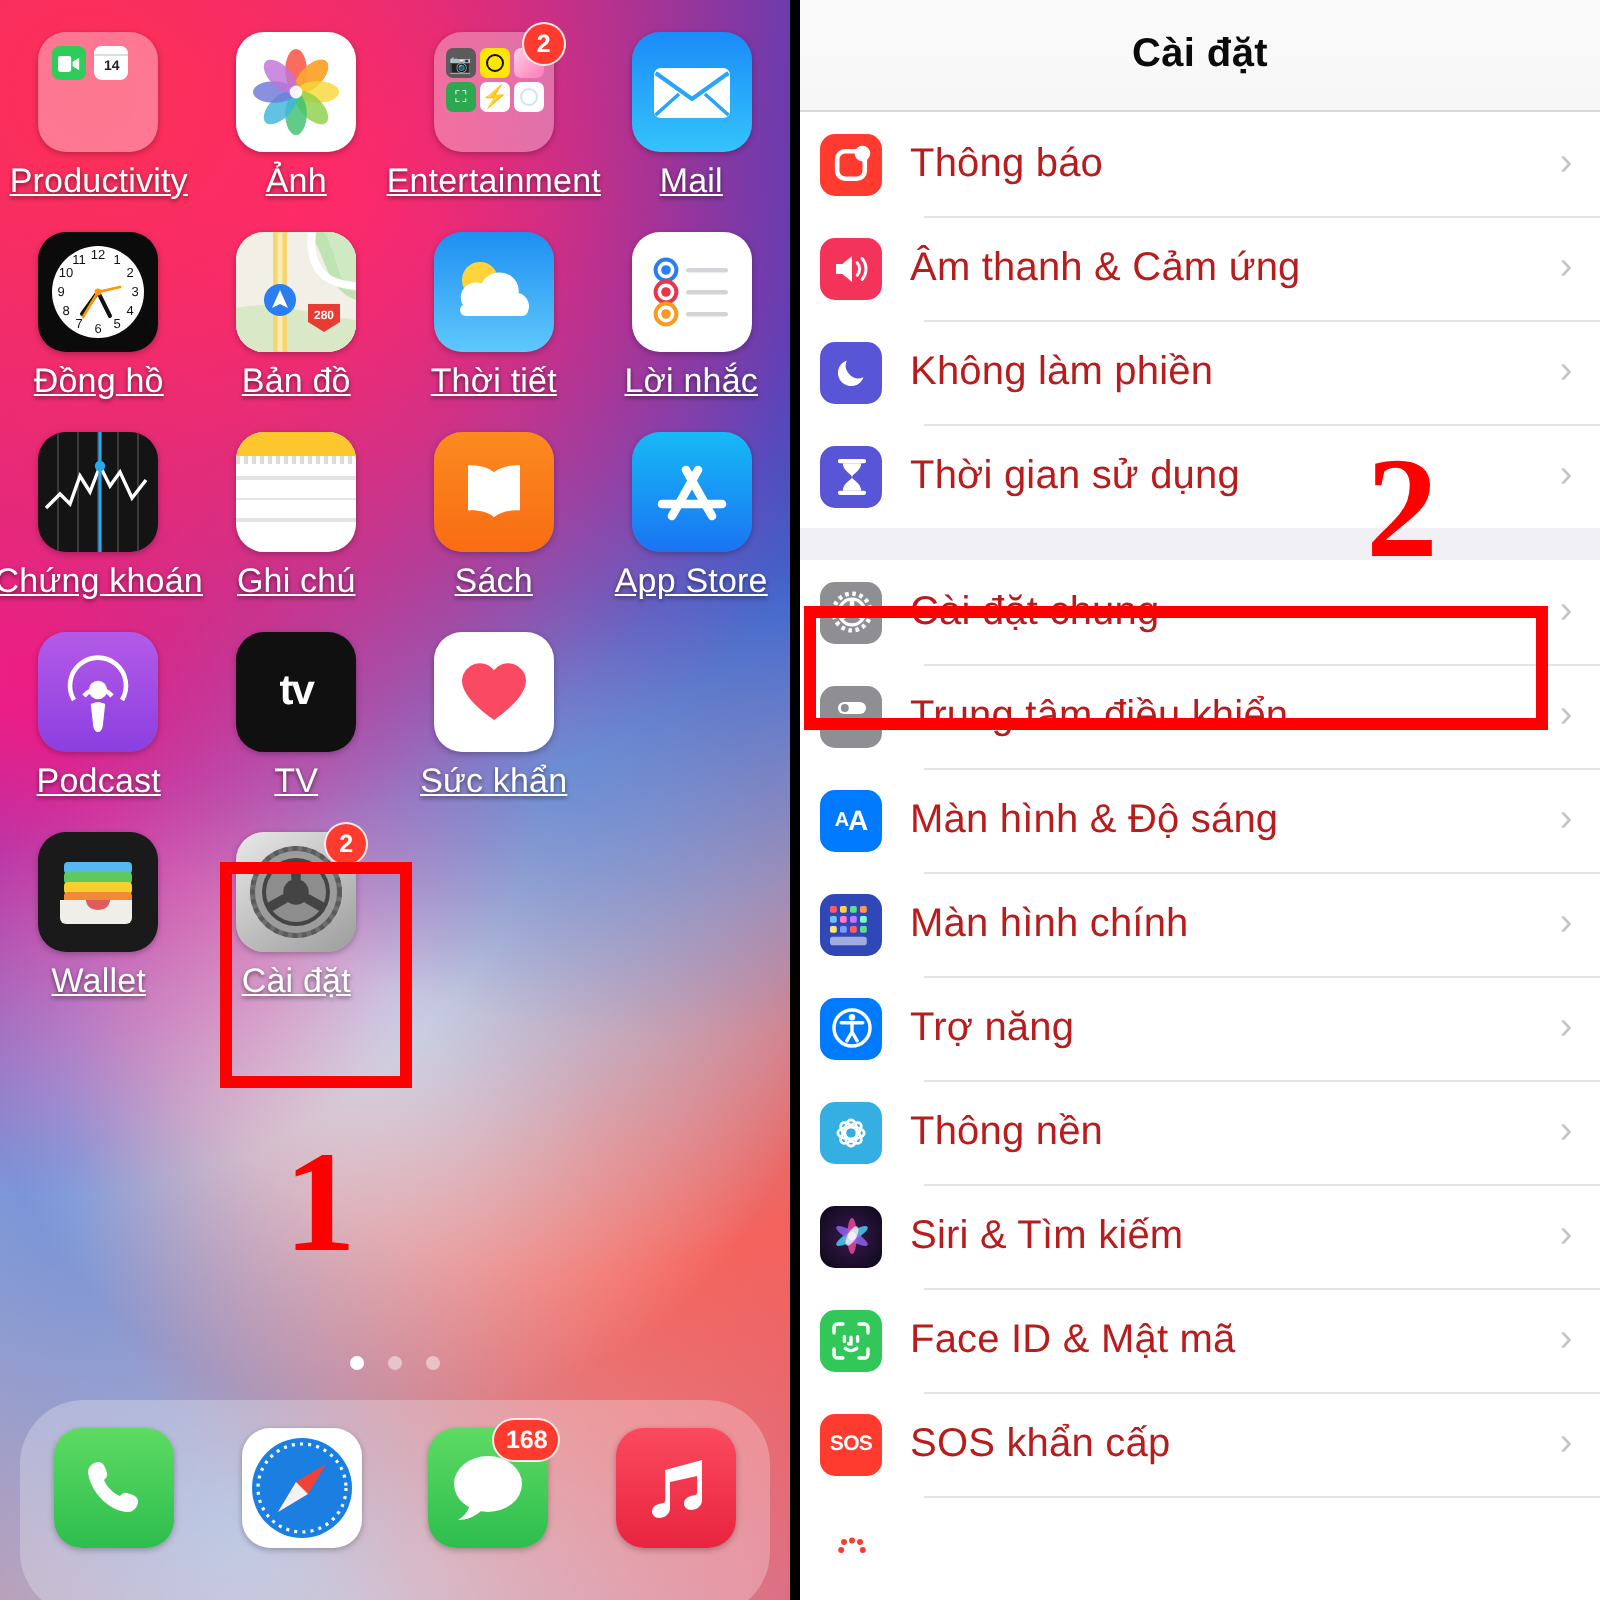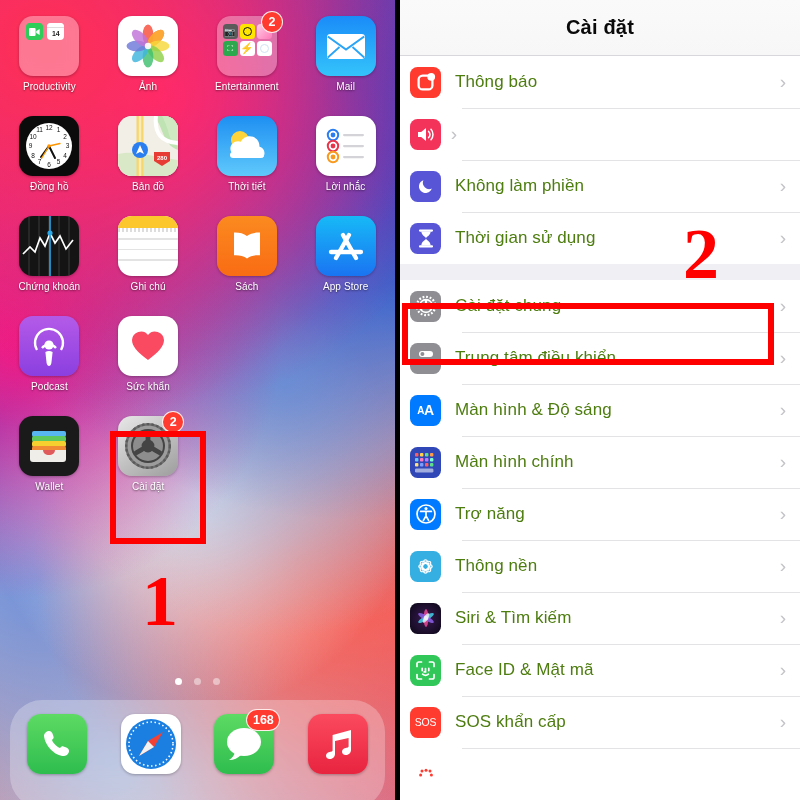--- a/index.html
+++ b/index.html
@@ -22,22 +22,22 @@
       radial-gradient(circle at 10% 72%, #6f8fd8 0%,  rgba(111,143,216,0) 40%),
       radial-gradient(circle at 30% 95%, #b9c6de 0%,  rgba(185,198,222,0) 45%),
       radial-gradient(circle at 92% 94%, #e8556a 0%,  rgba(232,85,106,0) 50%),
       linear-gradient(160deg,#ff2d6f 0%, #c12f9c 22%, #4a5ec4 45%, #c9cdd8 62%, #e96b63 80%, #d8566f 100%);
   }
   .grid { position:absolute; left:0; top:16px; width:395px; }
   .row { display:flex; height:100px; }
   .app { width:98.75px; display:flex; flex-direction:column; align-items:center; }
   .ic { width:60px; height:60px; border-radius:14px; position:relative; overflow:hidden;
         box-shadow:0 1px 3px rgba(0,0,0,.28); flex:none; }
-  .lbl { margin-top:5px; font-size:10px; color:#fff; text-shadow:0 1px 2px rgba(0,0,0,.55);
-         white-space:nowrap; letter-spacing:.1px; }
+  .lbl { margin-top:5px; font-size:17px; color:#fff; text-shadow:0 1px 2px rgba(0,0,0,.55);
+         white-space:nowrap; letter-spacing:.1px;text-decoration:underline; }
   .badge { position:absolute; width:22px; height:22px; border-radius:11px; background:#ff3b30;
            color:#fff; font-size:12.5px; font-weight:bold; display:flex; align-items:center;
            justify-content:center; top:-5px; right:-6px; border:1.5px solid rgba(255,255,255,.9);
            z-index:6; }
   .badge.wide { width:34px; border-radius:11px; }
   .appwrap { position:relative; }
 
   
   .dots { position:absolute; left:0; right:0; top:678px; display:flex; gap:12px; justify-content:center; }
   .dot { width:7px; height:7px; border-radius:50%; background:rgba(255,255,255,.45); }
@@ -64,21 +64,21 @@
   .navtitle { font-size:20px; font-weight:bold; color:#0a0a0a; letter-spacing:.2px; }
   .gap { height:16px; background:#efeff4; }
   .list { background:#fff; }
   .srow { height:52px; display:flex; align-items:center; padding-left:10px; background:#fff;
           position:relative; }
   .srow + .srow::before { content:""; position:absolute; left:62px; right:0; top:0; height:1px;
           background:#e3e3e6; }
   .sicon { width:31px; height:31px; border-radius:7.5px; flex:none; position:relative;
            display:flex; align-items:center; justify-content:center; overflow:hidden; }
   .sicon svg { display:block; }
-  .stext { margin-left:14px; font-size:17px; color:#4d7c0f; letter-spacing:.1px; flex:1; }
+  .stext { margin-left:14px; font-size:20px; color:#b91c1c; letter-spacing:.1px; flex:1; }
   .chev { width:26px; color:#c4c4c8; font-size:19px; text-align:center; margin-right:4px;
           font-family:"Liberation Sans", sans-serif; }
 
   .redbox2 { position:absolute; left:2px; top:303px; width:372px; height:62px;
              border:6px solid #ff0000; z-index:20; pointer-events:none; }
   .num2 { position:absolute; left:283px; top:218px; font-size:72px; font-weight:bold;
           color:#ff0000; font-family:"Liberation Serif", serif; z-index:20; line-height:1; }
 </style>
 </head>
 <body>
@@ -324,20 +324,29 @@
                     <path d="M23 32a9 9 0 0114 0"></path>
                   </g>
               <circle cx="30" cy="29" r="4.6" fill="#fff"></circle>
               <path d="M26.4 36c2.4-1.2 4.8-1.2 7.2 0l-1.2 11c-.3 2-1.4 3-2.4 3s-2.1-1-2.4-3z" fill="#fff"></path>
                 </svg>
           </div>
             </div>
           <div class="lbl">Podcast</div>
         </div>
 
+        <div class="app">
+          <div class="appwrap">
+              <div class="ic" style="background:#101010;display:flex;align-items:center;justify-content:center;">
+            <span style="color:#fff;font-size:21px;font-weight:bold;letter-spacing:-1px;"></span>
+            <span style="color:#fff;font-size:21px;font-weight:bold;letter-spacing:-1px;">tv</span>
+          </div>
+            </div>
+          <div class="lbl">TV</div>
+        </div>
 
         <div class="app">
           <div class="appwrap">
               <div class="ic" style="background:#fff;display:flex;align-items:center;justify-content:center;">
             <svg width="34" height="32" viewBox="0 0 34 32">
                   <path d="M17 30C6 22 1 16 1 10A9 9 0 0117 5 9 9 0 0133 10c0 6-5 12-16 20z" fill="#fa4a62"></path>
                 </svg>
           </div>
             </div>
           <div class="lbl">Sức khẩn</div>
@@ -463,20 +472,21 @@
         <div class="stext">Thông báo</div>
         <div class="chev">›</div>
       </div>
       <div class="srow">
         <div class="sicon" style="background:#f4335b;">
           <svg width="21" height="19" viewBox="0 0 21 19">
               <path d="M3 7h3.2L11 3v13L6.2 12H3z" fill="#fff"></path>
               <path d="M13.6 6.4a4.6 4.6 0 010 6.2M16 4.3a7.8 7.8 0 010 10.4" stroke="#fff" stroke-width="1.5" fill="none" stroke-linecap="round"></path>
             </svg>
         </div>
+        <div class="stext">Âm thanh &amp; Cảm ứng</div>
         <div class="chev">›</div>
       </div>
       <div class="srow">
         <div class="sicon" style="background:#5856d6;">
           <svg width="18" height="18" viewBox="0 0 18 18">
               <path d="M14.8 11.6A6.4 6.4 0 016.4 3.2a6.6 6.6 0 108.4 8.4z" fill="#fff"></path>
             </svg>
         </div>
         <div class="stext">Không làm phiền</div>
         <div class="chev">›</div>
@@ -608,21 +618,21 @@
                 <path d="M19 14.5v2.7A1.8 1.8 0 0117.2 19H14.5"></path>
             <path d="M7.2 8.4v2.2M13.8 8.4v2.2M10.5 8.6v3.3H9.2"></path>
                 <path d="M7.6 14.2c1.7 1.4 4.1 1.4 5.8 0"></path>
           </g>
             </svg>
         </div>
         <div class="stext">Face ID &amp; Mật mã</div>
         <div class="chev">›</div>
       </div>
       <div class="srow">
-        <div class="sicon" style="background:#ff3b30;color:#fff;font-size:10.5px;font-weight:normal;letter-spacing:-.3px;">SOS</div>
+        <div class="sicon" style="background:#ff3b30;color:#fff;font-size:10.5px;font-weight:bold;letter-spacing:-.3px;">SOS</div>
         <div class="stext">SOS khẩn cấp</div>
         <div class="chev">›</div>
       </div>
       <div class="srow">
         <div class="sicon" style="background:#fff;">
           <svg width="22" height="22" viewBox="0 0 22 22">
               <g fill="#ff3b30">
             <circle cx="7" cy="8" r="1.5"></circle>
                 <circle cx="11" cy="7.2" r="1.5"></circle>
                 <circle cx="15" cy="8" r="1.5"></circle>

